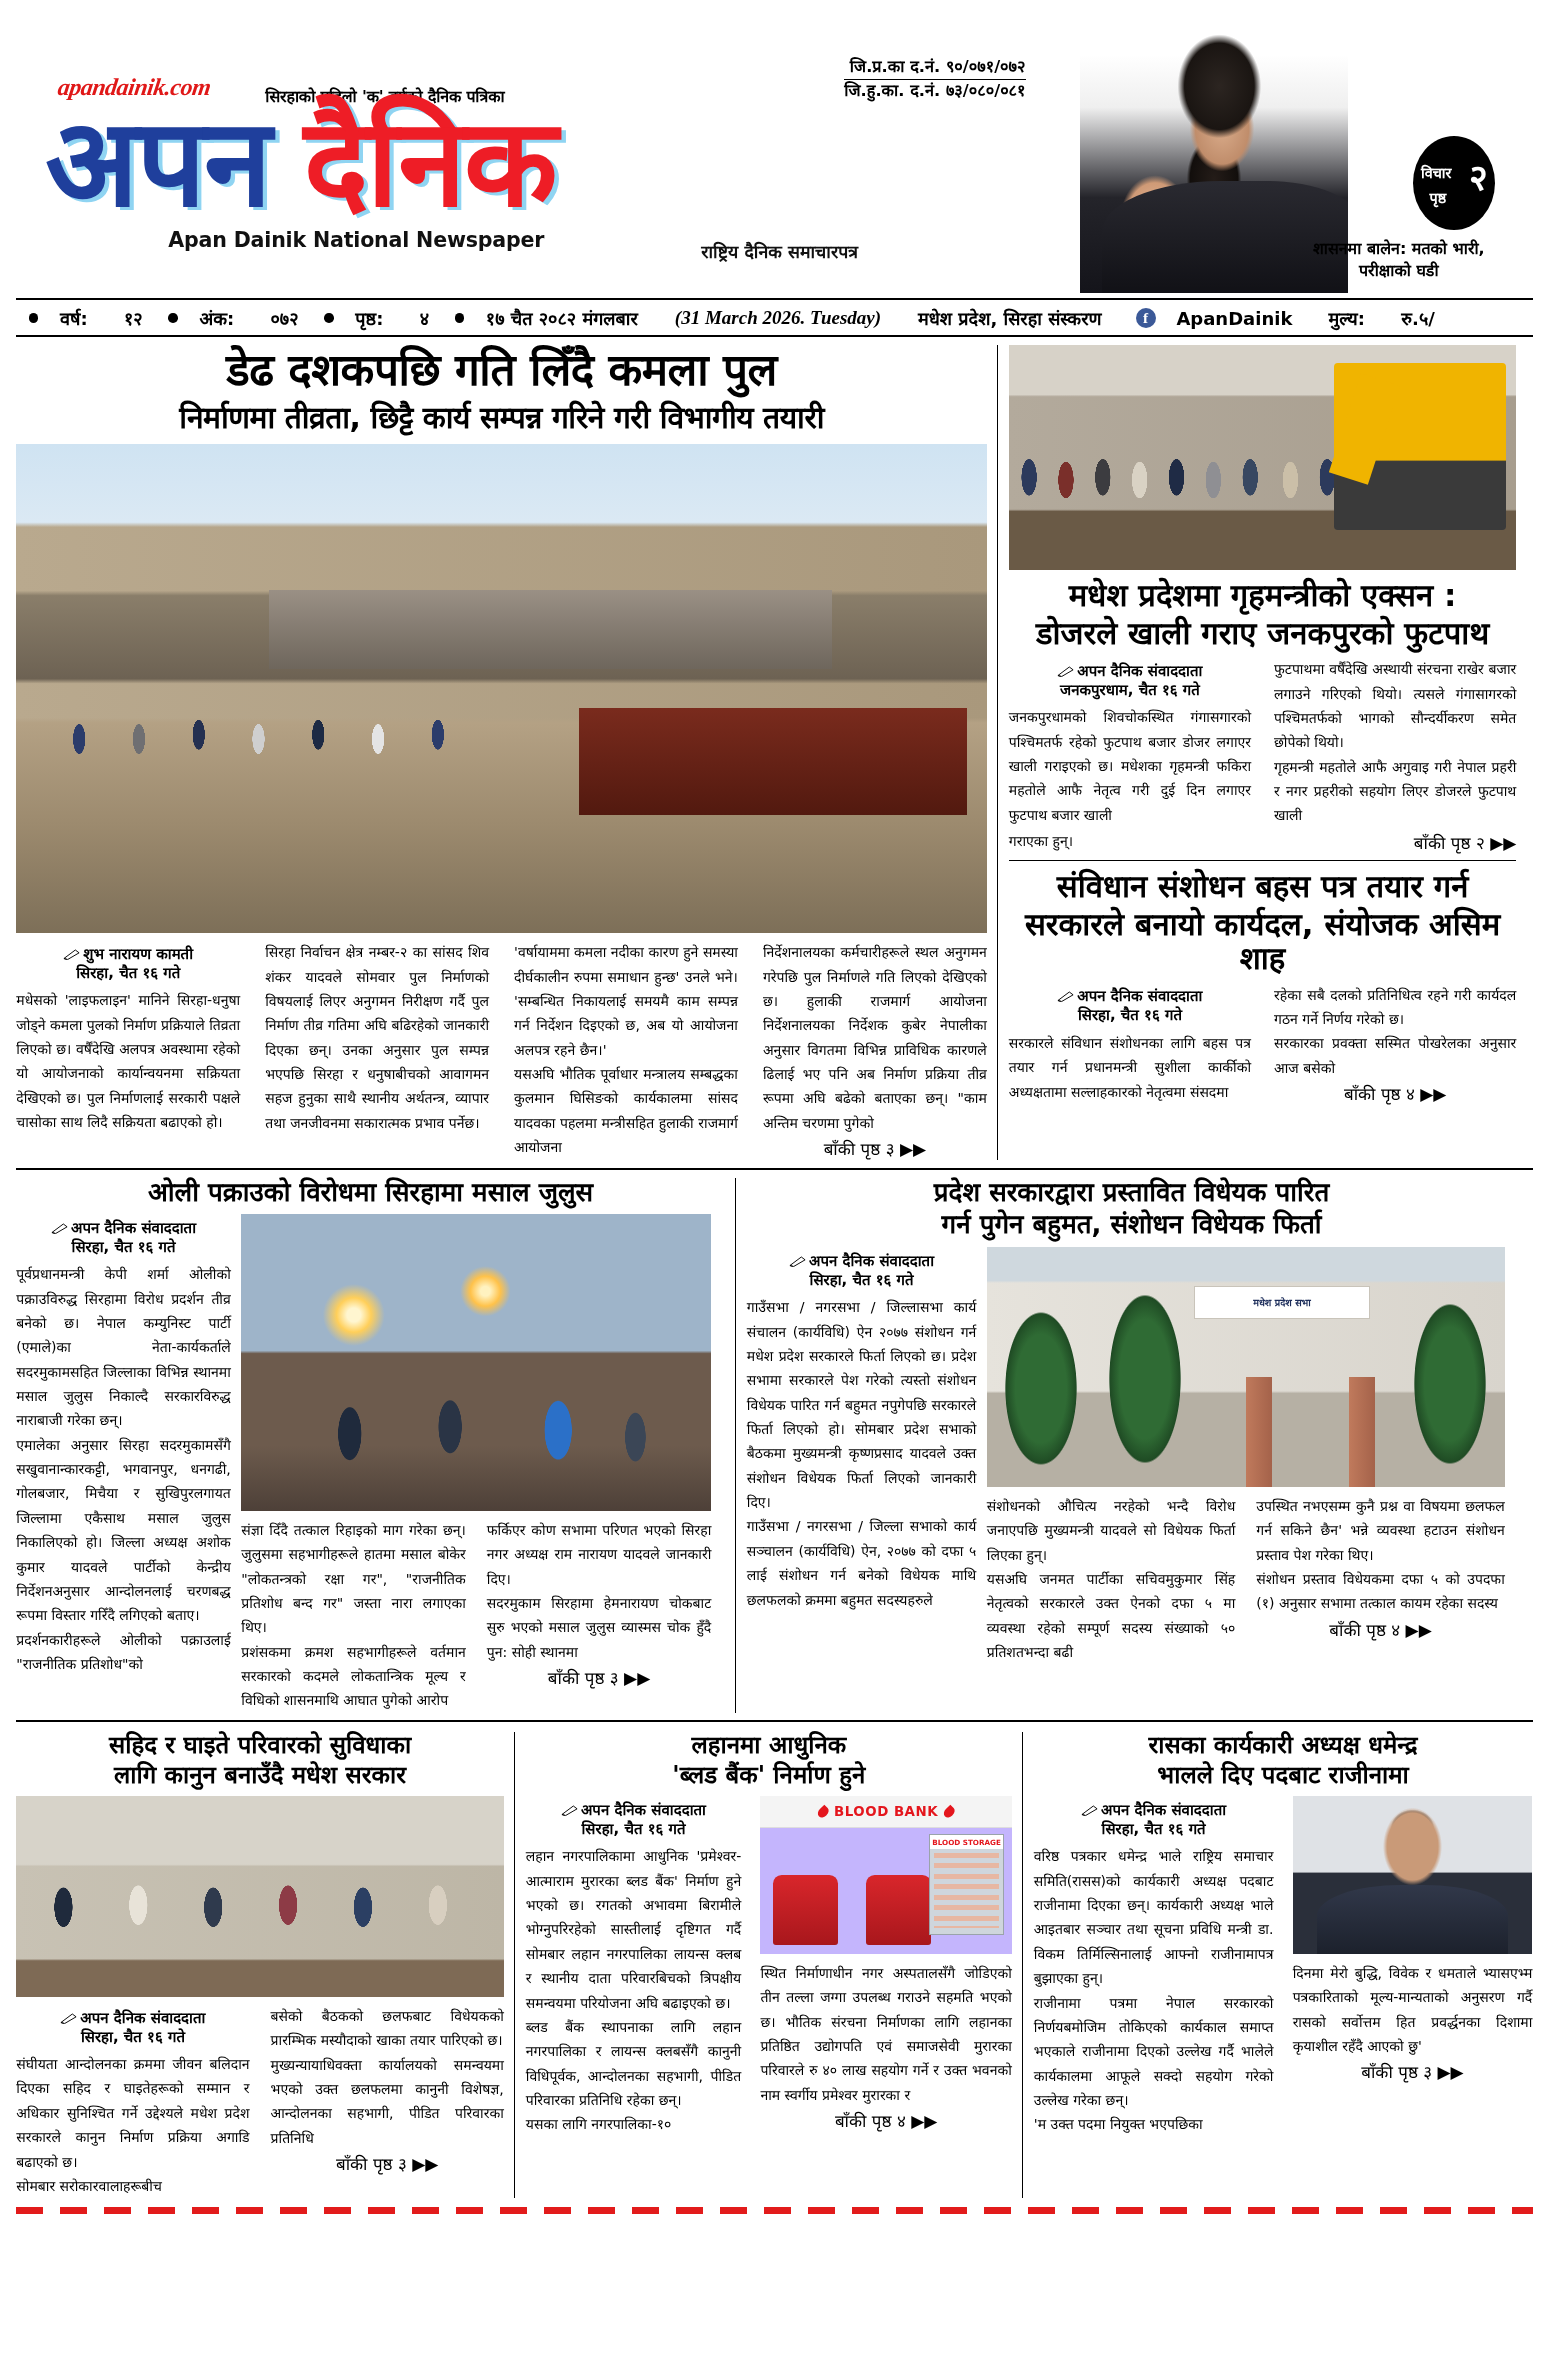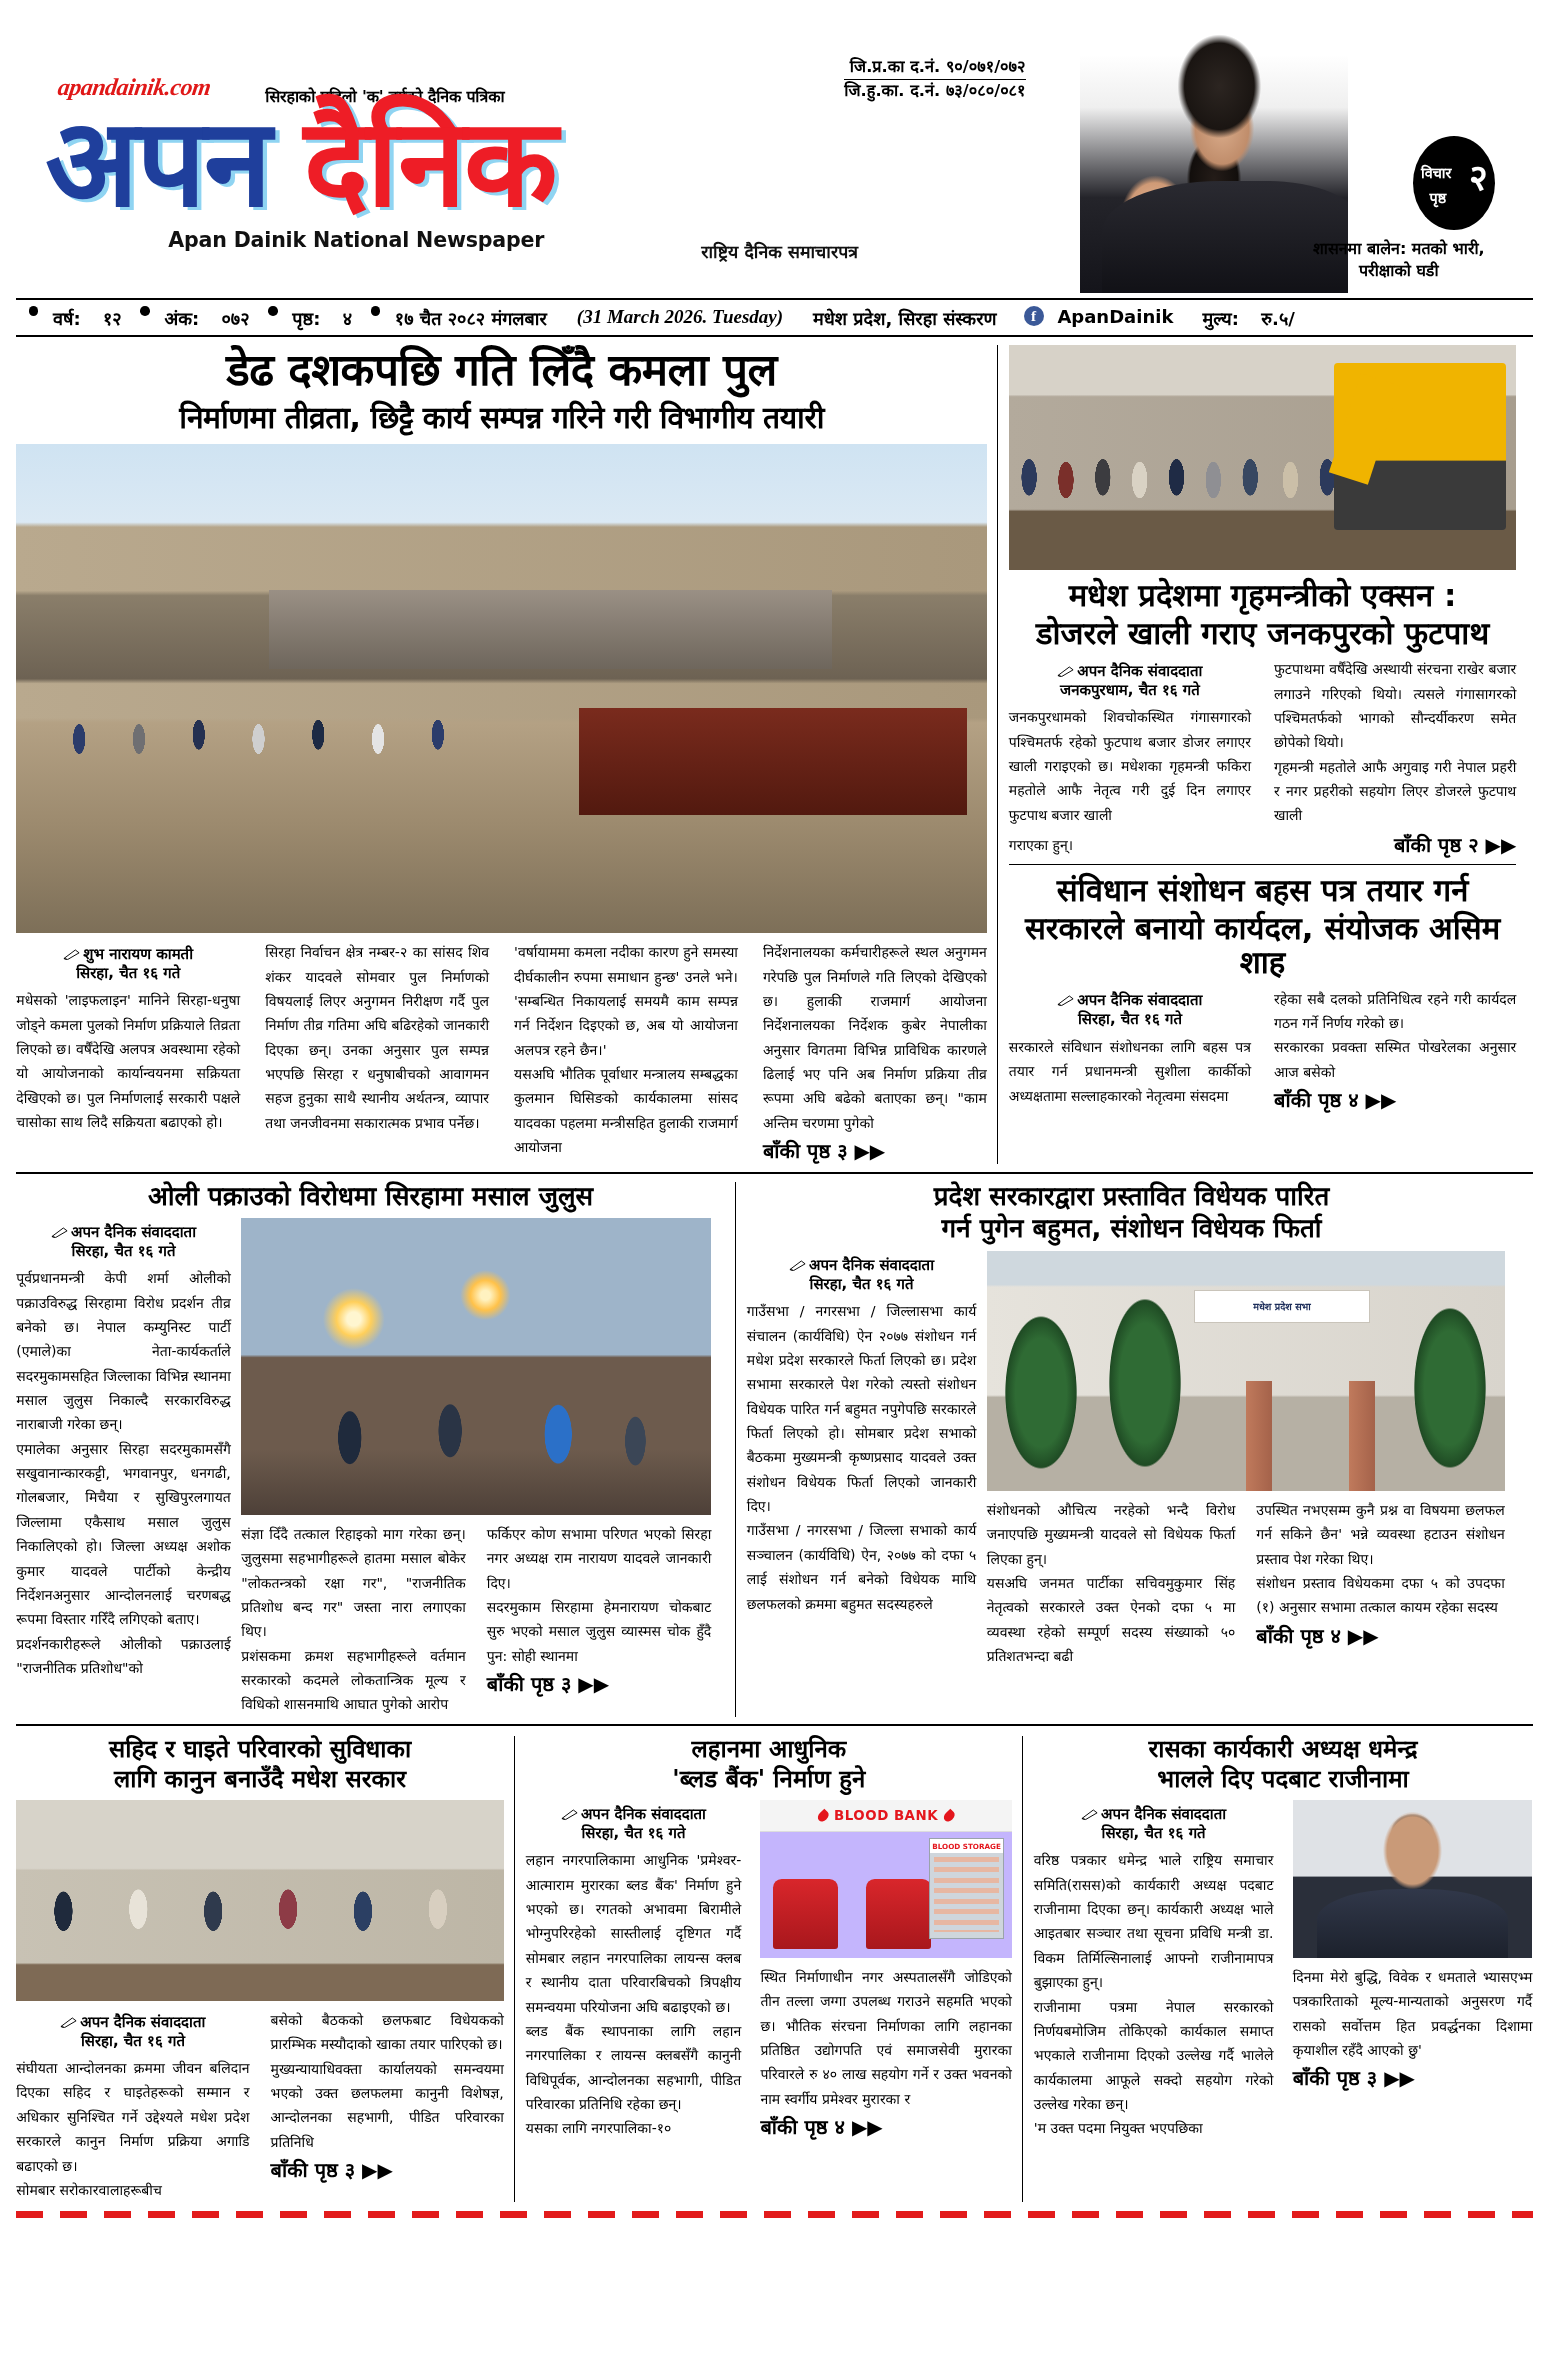--- a/index.html
+++ b/index.html
@@ -98,21 +98,21 @@
   .md-teaser {
     position: absolute; left: 1270px; top: 225px;
     width: 225px; text-align: center;
     font-family: "DejaVu Sans", sans-serif;
     font-weight: bold; font-size: 16px; line-height: 1.35; color: #000;
   }
 
   
   .inforule-top { border-top: 2.4px solid #000; margin-top: 1.9px; }
   .infobar {
-    display: flex; align-items: flex-start; gap: 8px;
+    display: flex; align-items: center; gap: 15px;
     padding: 5.8px 1.9px 4.8px 1.9px;
     font-family: "DejaVu Sans", sans-serif;
     font-weight: bold; font-size: 18px; color: #000;
     white-space: nowrap;
   }
   .infobar .bullet { display:inline-block; width:9.6px; height:9.6px; background:#000; border-radius:50%; margin: 0 6.7px 0 10.5px; }
   .infobar .eng { font-family:"Liberation Serif",serif; font-style: italic; font-weight:bold; font-size:19px; margin-left: 22px; }
   .infobar .ed { margin-left: 22px; }
   .fb-icon { display:inline-flex; width:20px; height:20px; border-radius:50%; background:#3b5998; color:#fff; align-items:center; justify-content:center; font-family:"Liberation Serif",serif; font-weight:bold; font-size:15.3px; margin-left:19px; margin-right:5.8px; }
   .infobar .fbname { font-family:"DejaVu Sans",sans-serif; font-weight:bold; font-size:18px; }
@@ -153,21 +153,21 @@
   .pen { display:inline-block; width:18px; height:12.5px; vertical-align:-1.4px; margin-right:1.9px; }
 
   .body-txt {
     font-family: "DejaVu Sans", sans-serif;
     font-size: 14px; line-height: 1.74;
     text-align: justify; color: #000;
     hyphens: none;
   }
   .jump {
     font-family: "DejaVu Sans", sans-serif;
-    font-weight: bold; font-size: 20px; text-align: left; margin-top: 1.9px;
+    font-weight: normal; font-size: 17px; text-align: center; margin-top: 1.9px;
   }
 
   
   .ph { position: relative; overflow: hidden; background:#cfcfcf; }
 
   .ph-bridge {
     background:
       linear-gradient(180deg,#cfe3f2 0%, #dbe9f4 16%, rgba(0,0,0,0) 17%),
       linear-gradient(180deg, rgba(0,0,0,0) 30%, #8a7e6a 31%, #6d6253 48%, rgba(0,0,0,0) 49%),
       linear-gradient(180deg, rgba(0,0,0,0) 56%, #b4a184 57%, #9c8a6e 78%, #7d6f58 100%),

